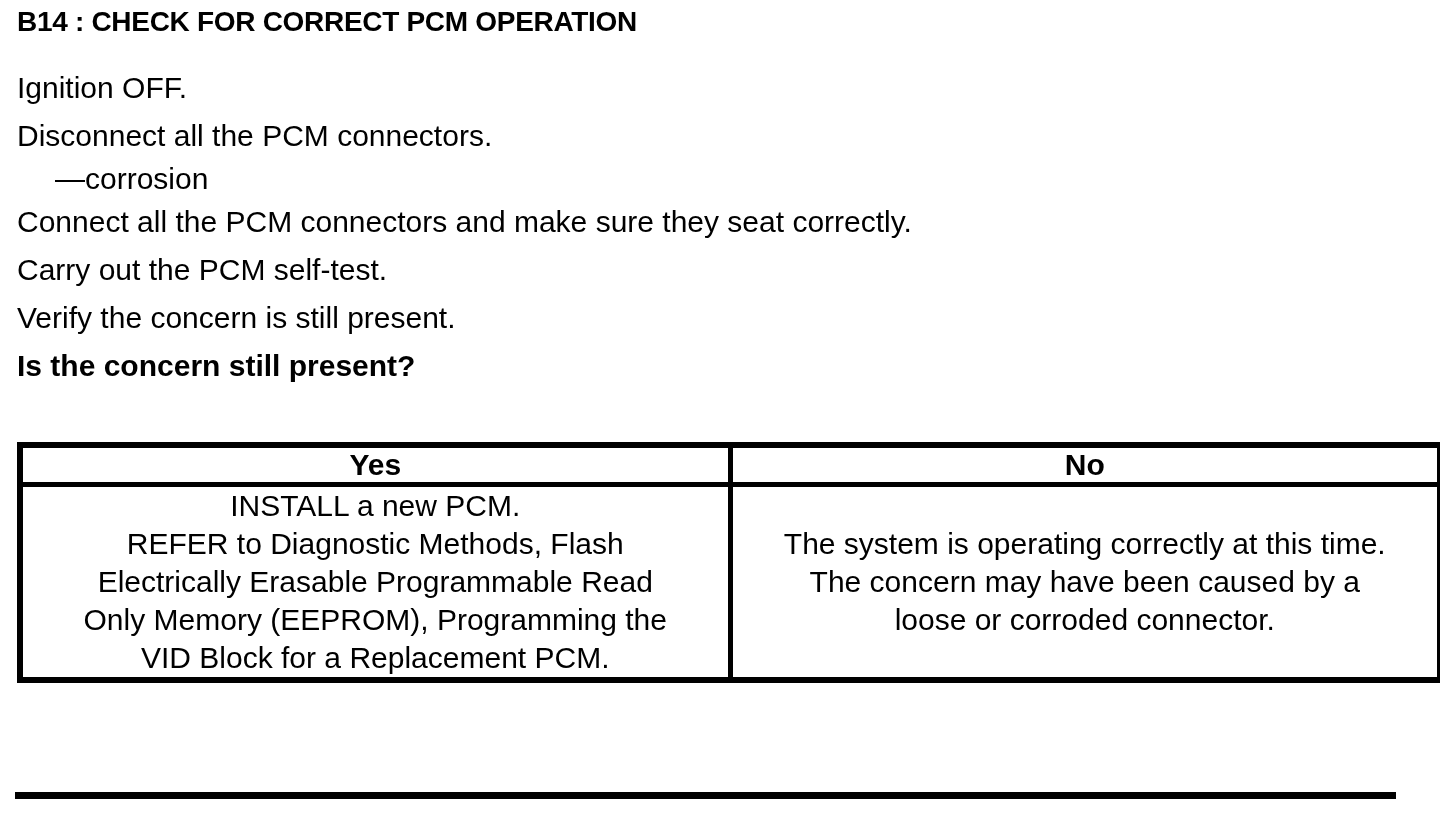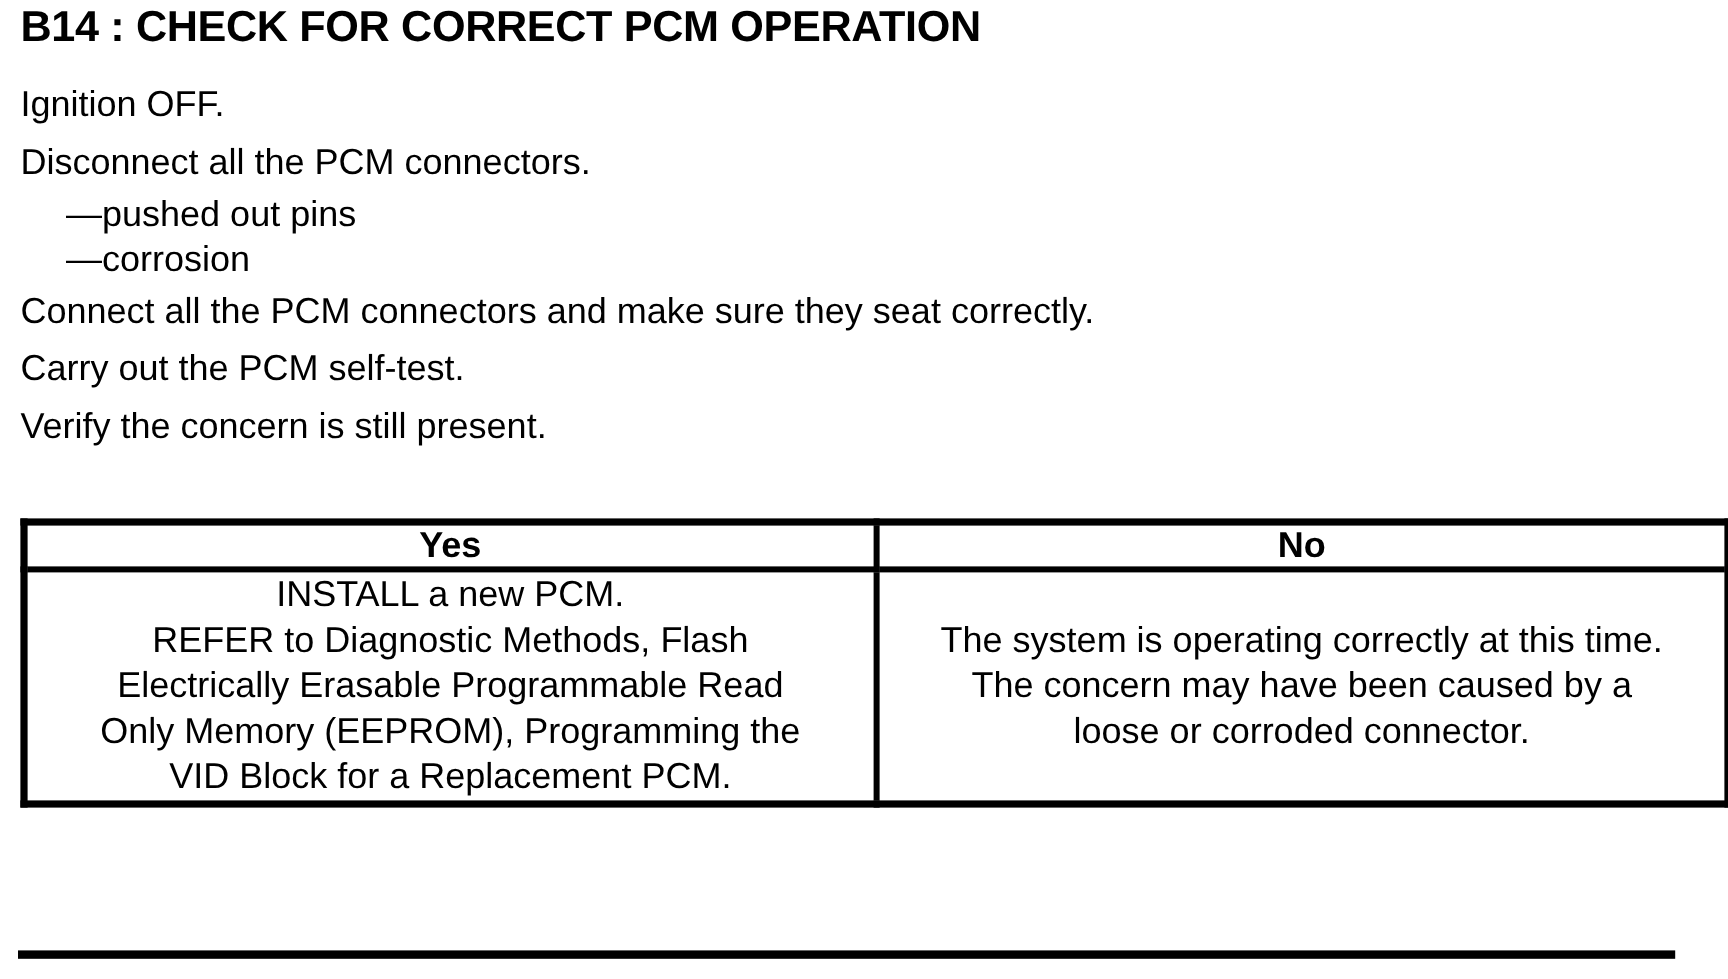--- a/index.html
+++ b/index.html
@@ -11,21 +11,21 @@
     font-family: "Liberation Sans", "DejaVu Sans", sans-serif;
     overflow: hidden;
   }
   .page {
     position: relative;
     width: 1440px;
     height: 816px;
     padding: 8px 0 0 17px;
   }
   .title {
-    font-size: 36px;
+    font-size: 28px;
     line-height: 28px;
     font-weight: bold;
     letter-spacing: -0.3px;
   }
   .steps {
     margin-top: 28px;
     font-size: 30px;
   }
   .step {
     line-height: 48px;
@@ -80,25 +80,25 @@
 </head>
 <body>
 
 <div class="page">
 
   <div class="title">B14 : CHECK FOR CORRECT PCM OPERATION</div>
 
   <div class="steps">
     <div class="step">Ignition OFF.</div>
     <div class="step">Disconnect all the PCM connectors.</div>
-    <div class="step indent">—pushed out pins</div>
     <div class="step indent">—corrosion</div>
     <div class="step">Connect all the PCM connectors and make sure they seat correctly.</div>
     <div class="step">Carry out the PCM self-test.</div>
     <div class="step">Verify the concern is still present.</div>
+    <div class="step bold">Is the concern still present?</div>
   </div>
 
   <table class="decision-table">
     <tbody>
         <tr>
       <th>Yes</th>
       <th>No</th>
     </tr>
     <tr>
       <td>

